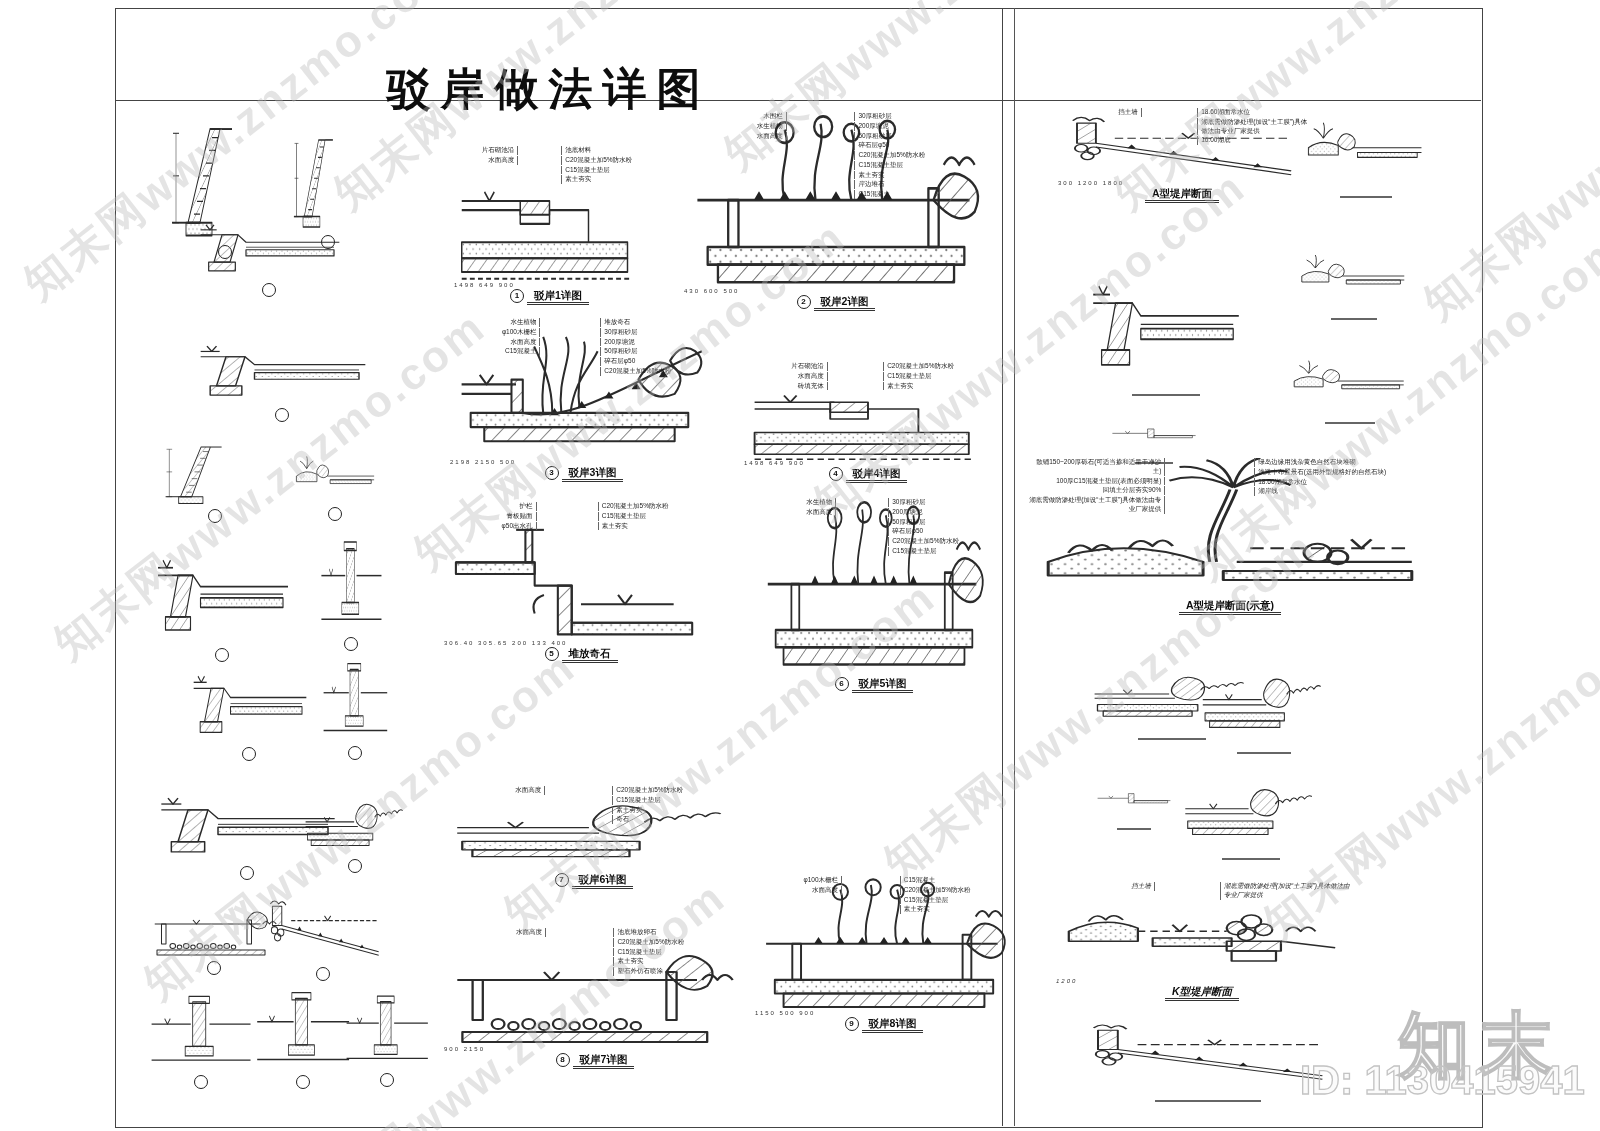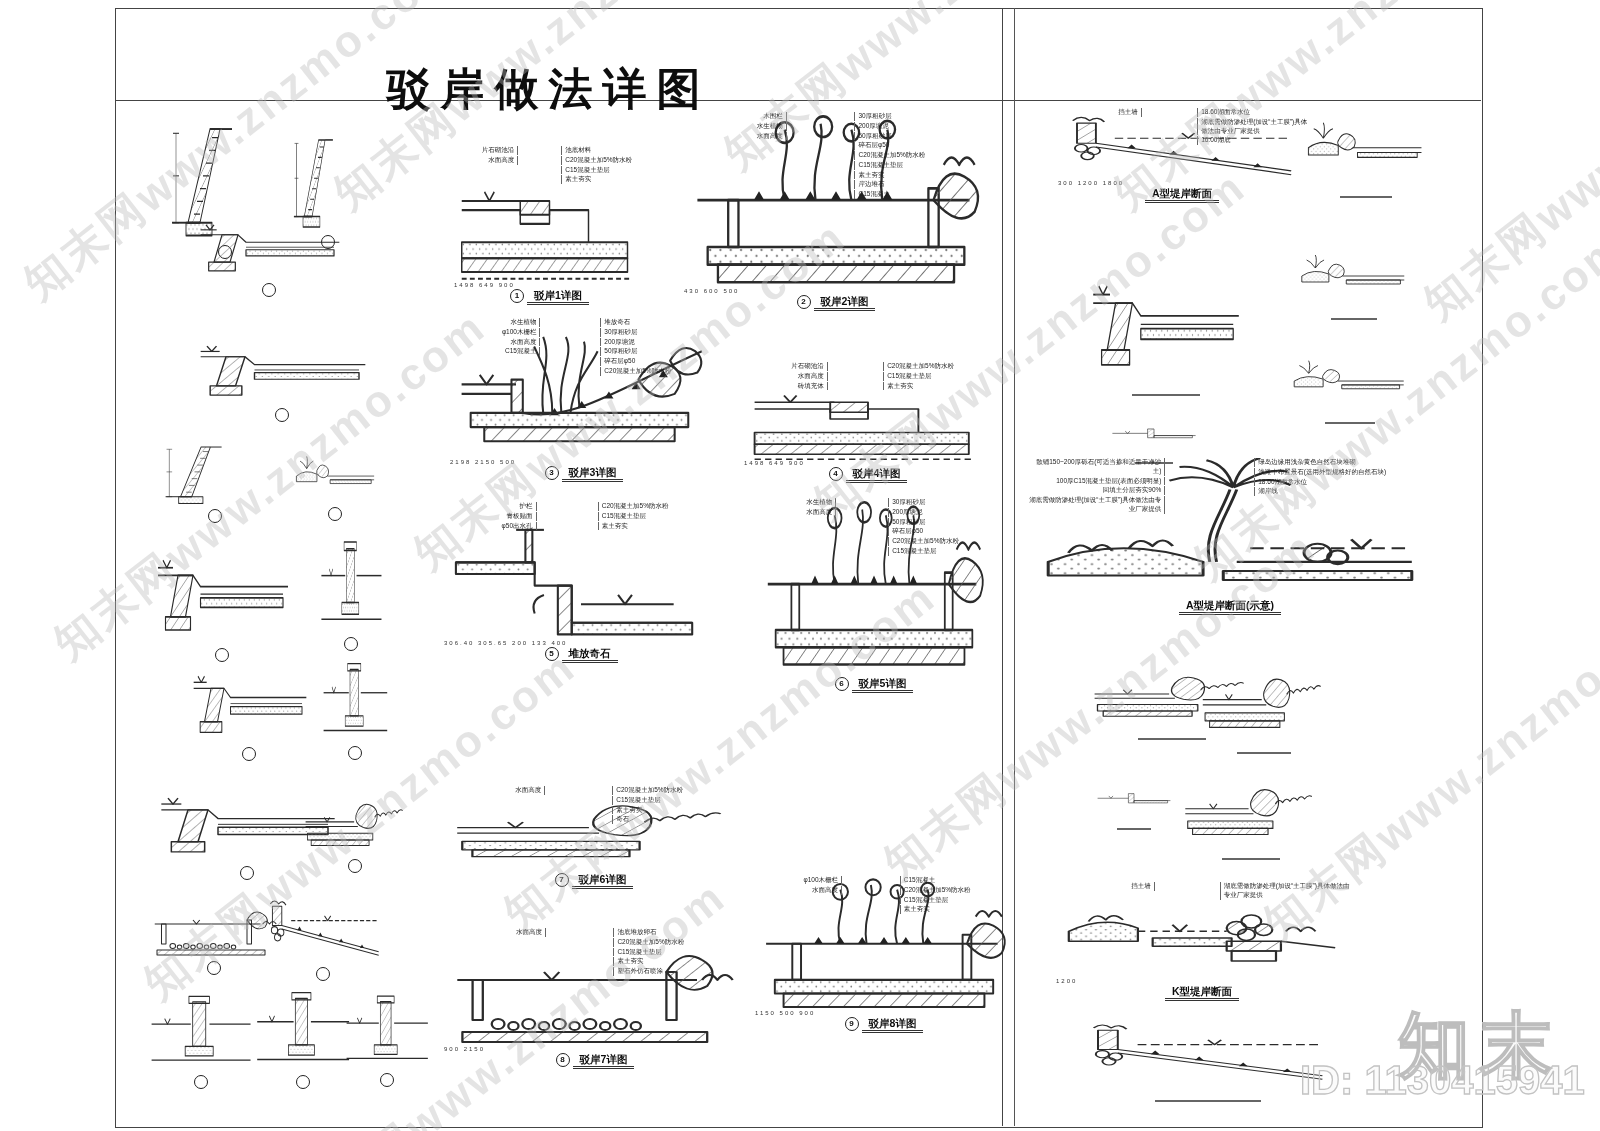--- a/index.html
+++ b/index.html
@@ -1091,21 +1091,21 @@
             <path d="M26 26 l3 4 l3 -4"></path>
             <line x1="6" y1="34" x2="62" y2="34"></line>
             <rect x="8" y="40" width="70" height="6" fill="url(#st36)"></rect>
             <rect x="12" y="46" width="62" height="5" fill="url(#hp36)"></rect>
             <path d="M60 24 q5 -12 15 -9 q10 3 7 14 q-3 9 -14 6 q-10 -3 -8 -11 z" fill="url(#hp36)"></path>
             <path d="M80 26 q3 -5 6 -1 q3 -5 6 -1 q3 -5 6 -1 q3 -5 6 -1 q3 -4 6 -2"></path>
           </g>
         </svg>
         <div class="cap-line"></div>
       </div>
-      <div class="detail" style="left: 1054px; top: 882px; width: 296px; height: 120px;">
+      <div class="detail" style="left: 1054px; top: 882px; width: 296px; height: 120px; font-style: italic;">
         <svg class="schematic" viewBox="0 0 120 62" preserveAspectRatio="none">
           <defs>
             <pattern id="hp37" width="5" height="5" patternUnits="userSpaceOnUse" patternTransform="rotate(45)">
               <line x1="0" y1="0" x2="0" y2="5" stroke="#555" stroke-width="0.6"></line>
             </pattern>
             <pattern id="st37" width="4" height="4" patternUnits="userSpaceOnUse">
               <circle cx="1" cy="1" r="0.4" fill="#777"></circle>
               <circle cx="3" cy="3" r="0.4" fill="#777"></circle>
             </pattern>
           </defs>

